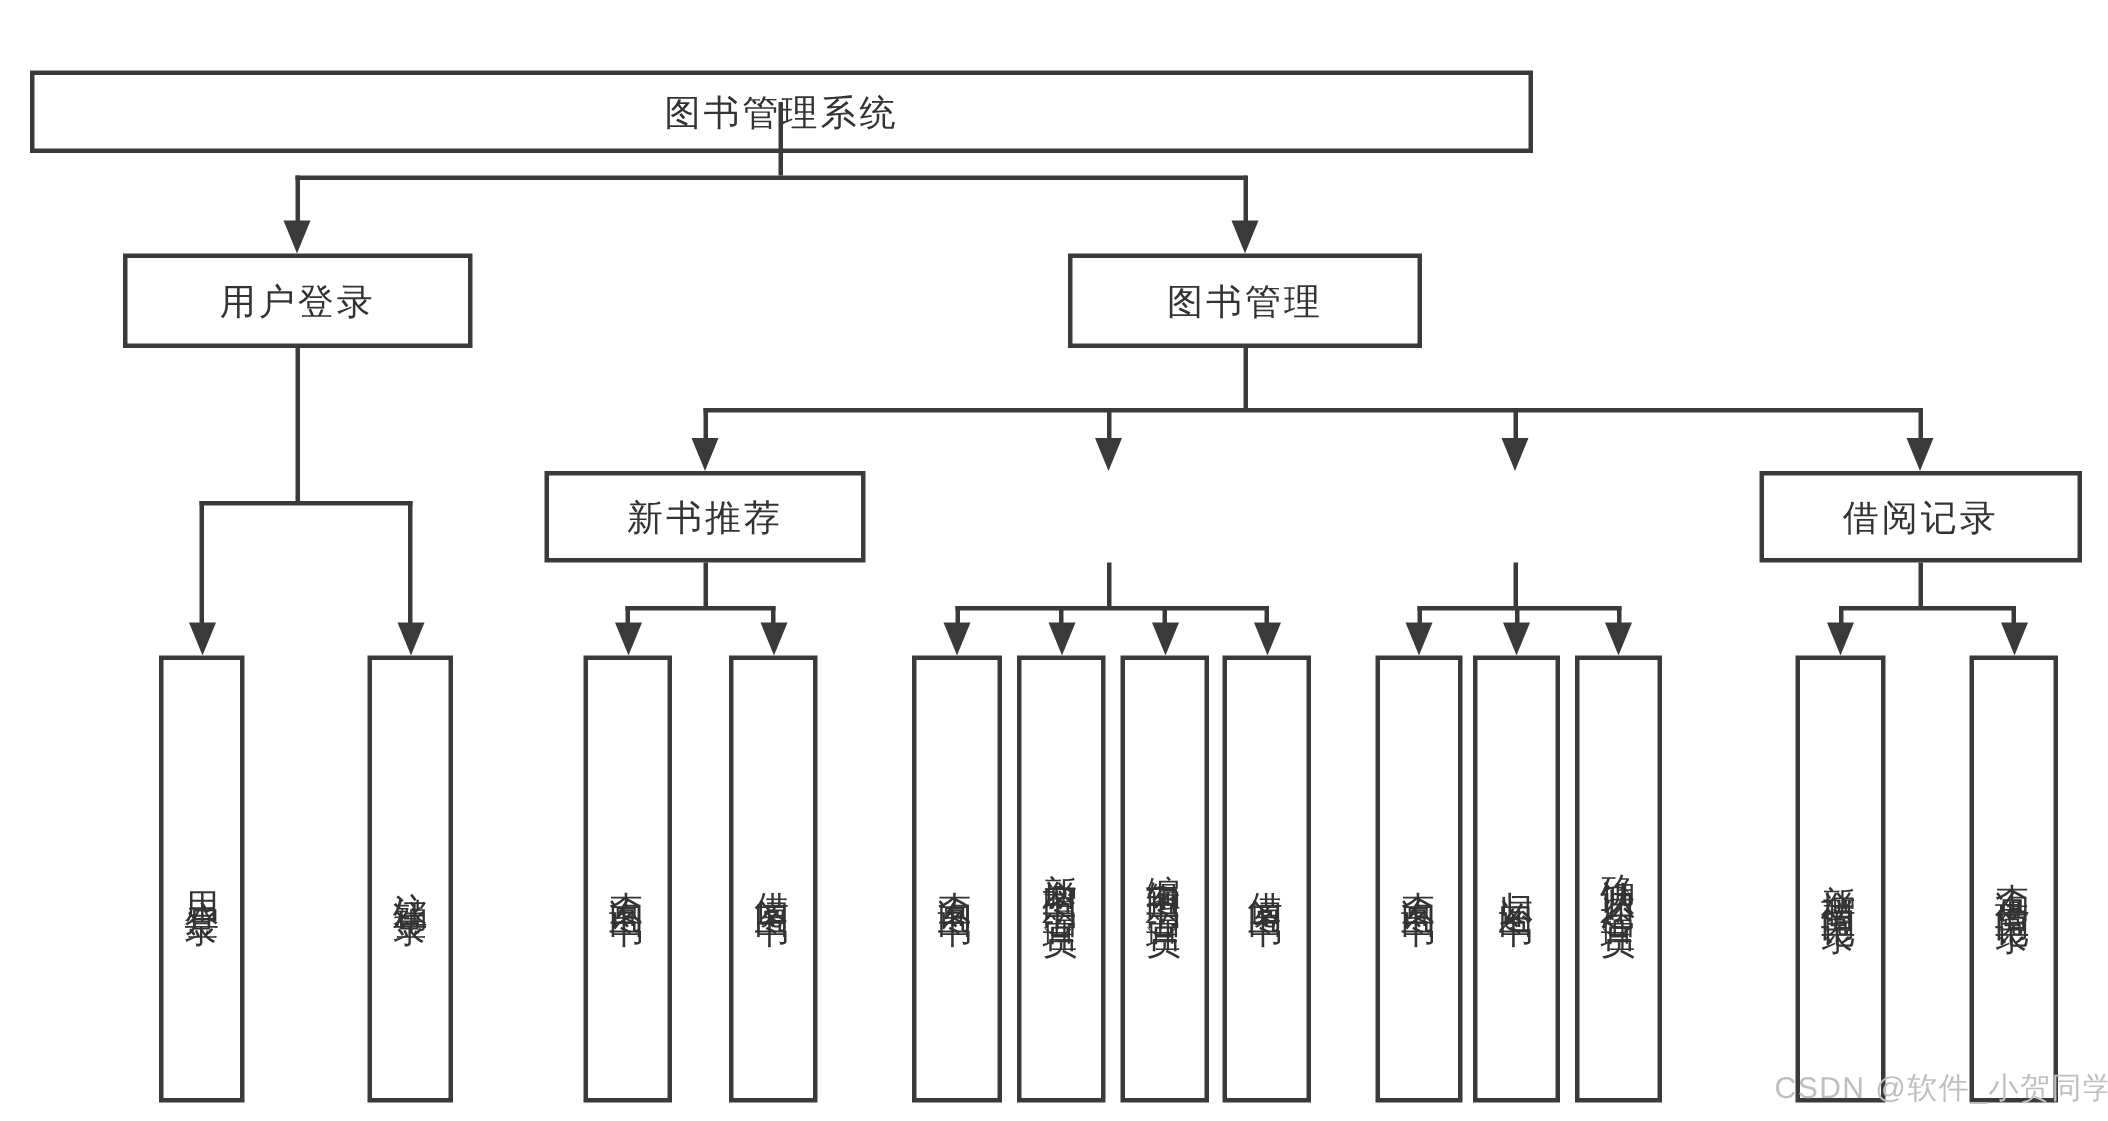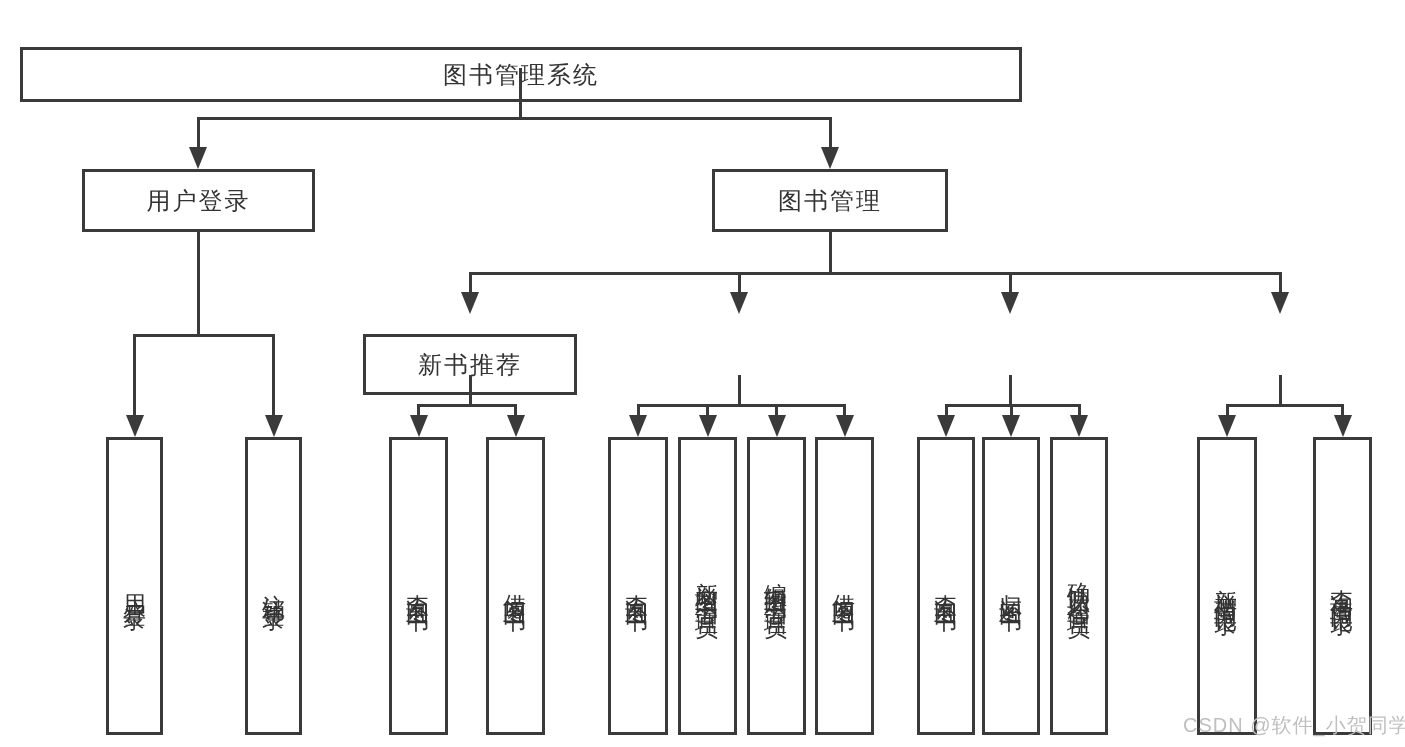--- a/index.html
+++ b/index.html
@@ -71,22 +71,25 @@
   <div class="hl" style="left:469px;top:272px;width:812px;"></div>
   <div class="vl" style="left:469px;top:272px;height:25px;"></div>
   <div class="tri" style="left:461px;top:292px;"></div>
   <div class="vl" style="left:738px;top:272px;height:25px;"></div>
   <div class="tri" style="left:730px;top:292px;"></div>
   <div class="vl" style="left:1009px;top:272px;height:25px;"></div>
   <div class="tri" style="left:1001px;top:292px;"></div>
   <div class="vl" style="left:1279px;top:272px;height:25px;"></div>
   <div class="tri" style="left:1271px;top:292px;"></div>
 
-  <div class="box" style="left:363px;top:314px;width:214px;height:61px;margin-top:20px;">
+  <div class="box" style="left:363px;top:314px;width:214px;height:61px;">
     <span class="hlabel">新书推荐</span>
+  </div>
+  <div class="box" style="left:1173px;top:314px;width:215px;height:61px;">
+    <span class="hlabel">借阅记录</span>
   </div>
 
   <div class="vl" style="left:469px;top:375px;height:31px;"></div>
   <div class="hl" style="left:417px;top:404px;width:100px;"></div>
   <div class="vl" style="left:417px;top:404px;height:14px;"></div>
   <div class="tri" style="left:410px;top:415px;"></div>
   <div class="vl" style="left:514px;top:404px;height:14px;"></div>
   <div class="tri" style="left:507px;top:415px;"></div>
 
   <div class="vl" style="left:738px;top:375px;height:31px;"></div>

